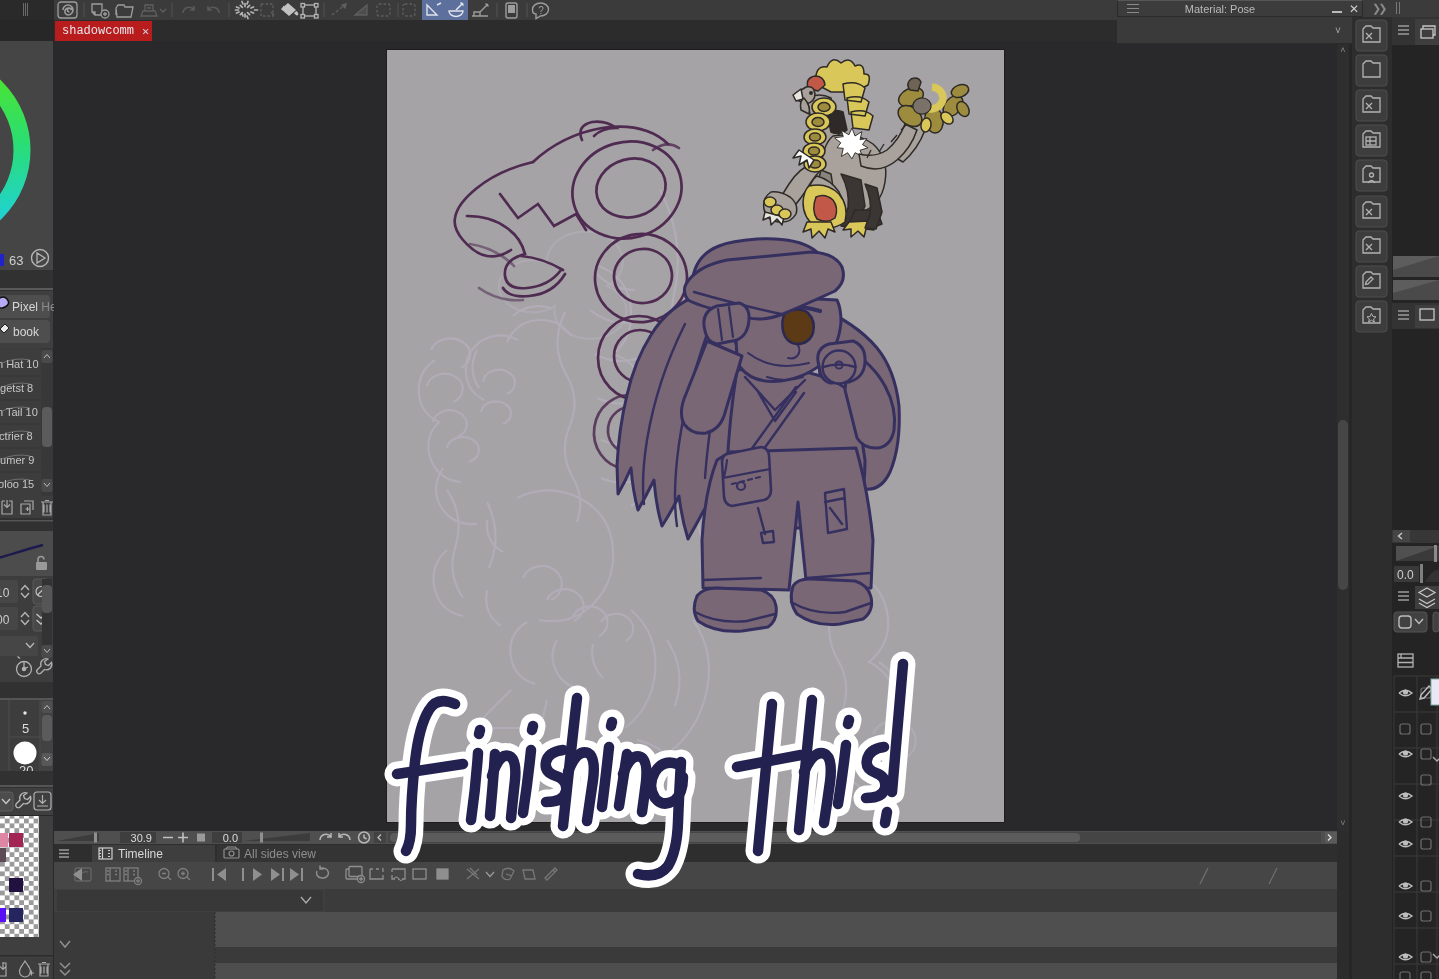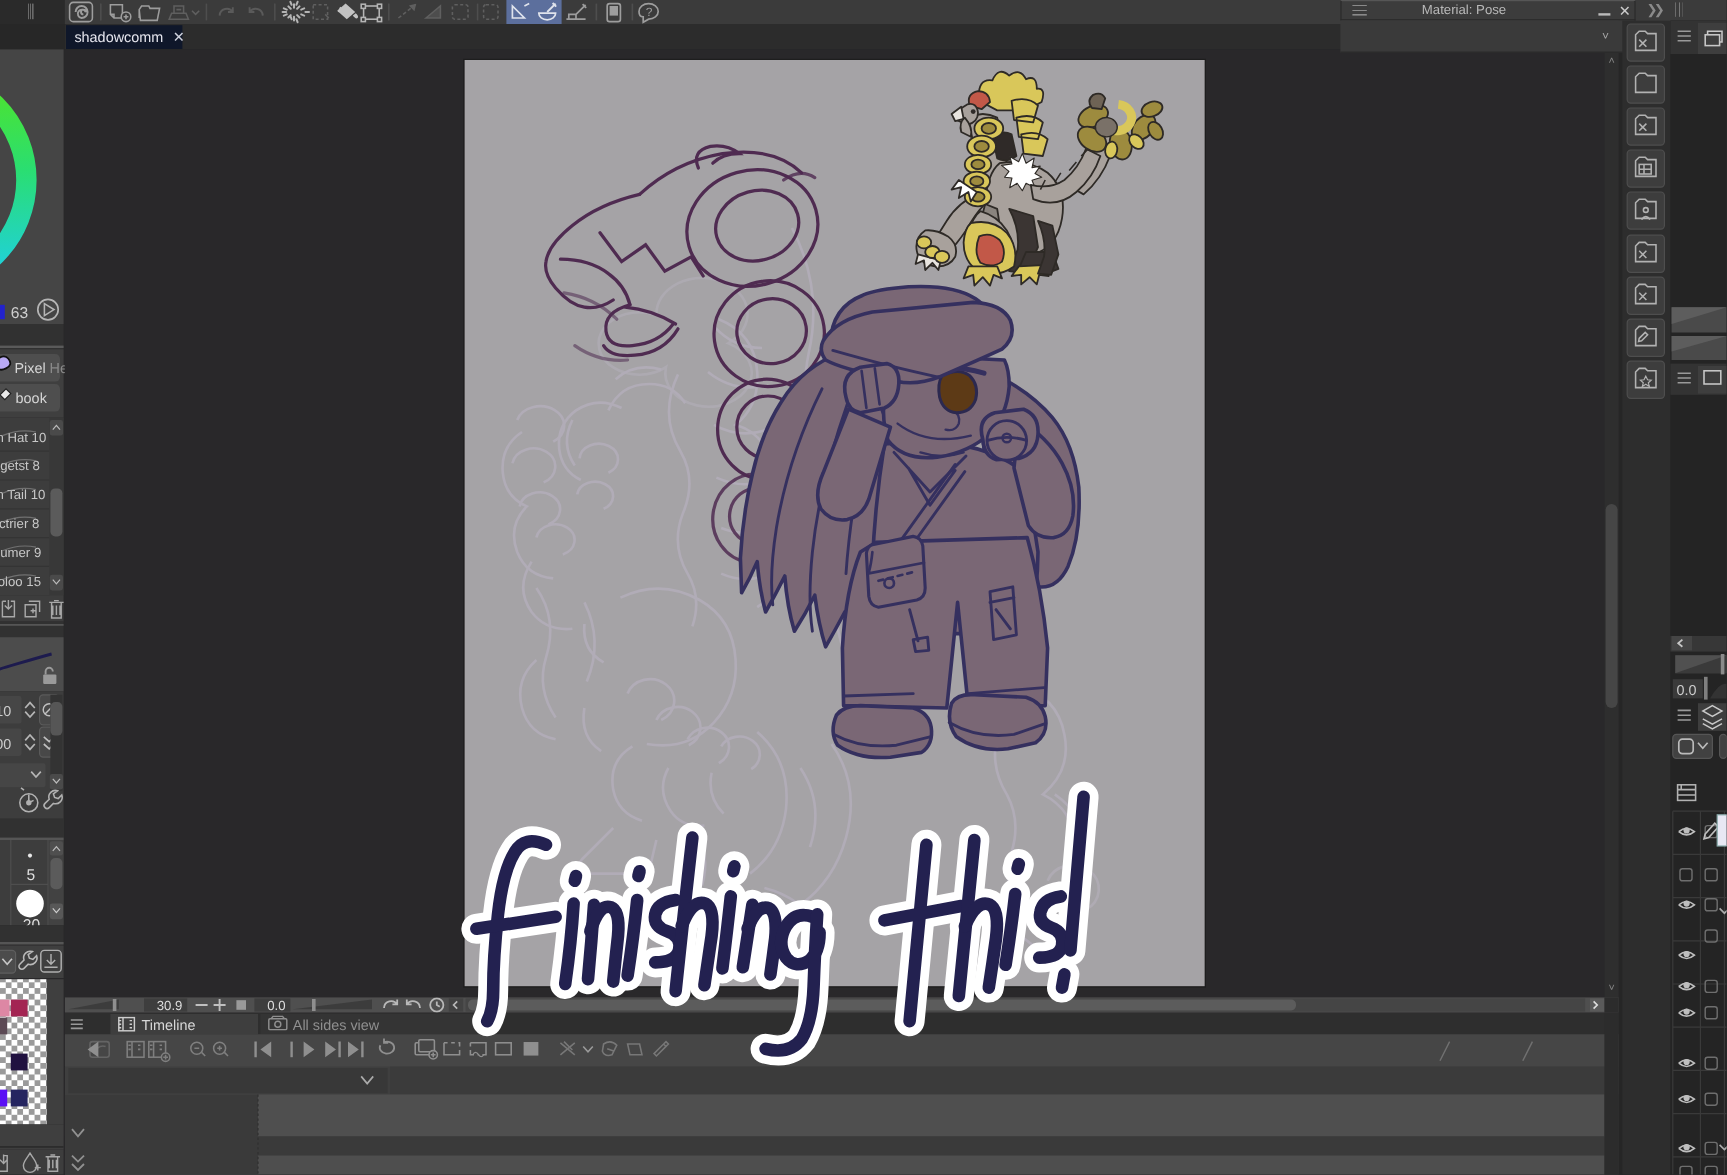--- a/index.html
+++ b/index.html
@@ -79,21 +79,21 @@
       <rect x="506" y="3" width="11" height="15" rx="2"></rect>
         <rect x="508" y="5" width="7" height="8" fill="#9d9d9d" stroke="none"></rect>
       <path d="M527 3 v14" stroke="#4e4e4e"></path>
       <path d="M536 14 c-2 0 -3.5 -1.5 -3.5 -4.5 a8 6.5 0 1 1 16 0 a8 6.5 0 0 1 -8 6.5 l-4.5 2.5 z"></path>
       <text x="541" y="13.5" fill="#9d9d9d" stroke="none" font-size="10" font-family="Liberation Sans" text-anchor="middle">?</text>
     </g>
   </svg>
 
   <div class="abs" style="left:0;top:20px;width:1439px;height:21px;background:#2c2c2c;"></div>
   <div class="abs" style="left:0;top:20px;width:54px;height:21px;background:#272727;"></div>
-  <div class="abs" style="left:55px;top:21px;width:97px;height:20px;background:#0f172a;color:#e6e6ee;font-size:12px;display:flex;align-items:center;padding-left:7px;">shadowcomm<span style="margin-left:8px;color:#cfd2dd;font-size:12px;">✕</span></div>
+  <div class="abs" style="left:55px;top:21px;width:97px;height:20px;background:#b91c1c;color:#e6e6ee;font-size:12px;display:flex;align-items:center;padding-left:7px;font-family:Liberation Mono, monospace;">shadowcomm<span style="margin-left:8px;color:#cfd2dd;font-size:12px;">✕</span></div>
 
   <div class="abs" style="left:54px;top:41px;width:1283px;height:791px;background:#29282a;"></div>
 
   <div class="abs" style="left:387px;top:50px;width:617px;height:772px;background:#a5a3a6;outline:1px solid #1e1e1e;z-index:3;">
     <svg id="art" width="617" height="772" viewBox="0 0 617 772" style="position:absolute;left:0;top:0;overflow:visible;">
 
       <g fill="none" stroke="#b1acb7" stroke-width="2.2">
         <path d="M273 140 q26 50 14 104 q-10 48 12 92 q20 42 12 92 q-6 40 8 72"></path>
         <path d="M160 212 a38 30 0 1 1 60 24 a36 28 0 1 1 -52 20 a34 26 0 1 1 -10 -44" opacity=".7"></path>
         <path d="M178 262 q-16 34 2 64 q14 24 2 52 q-10 26 4 50 q12 20 4 44"></path>

